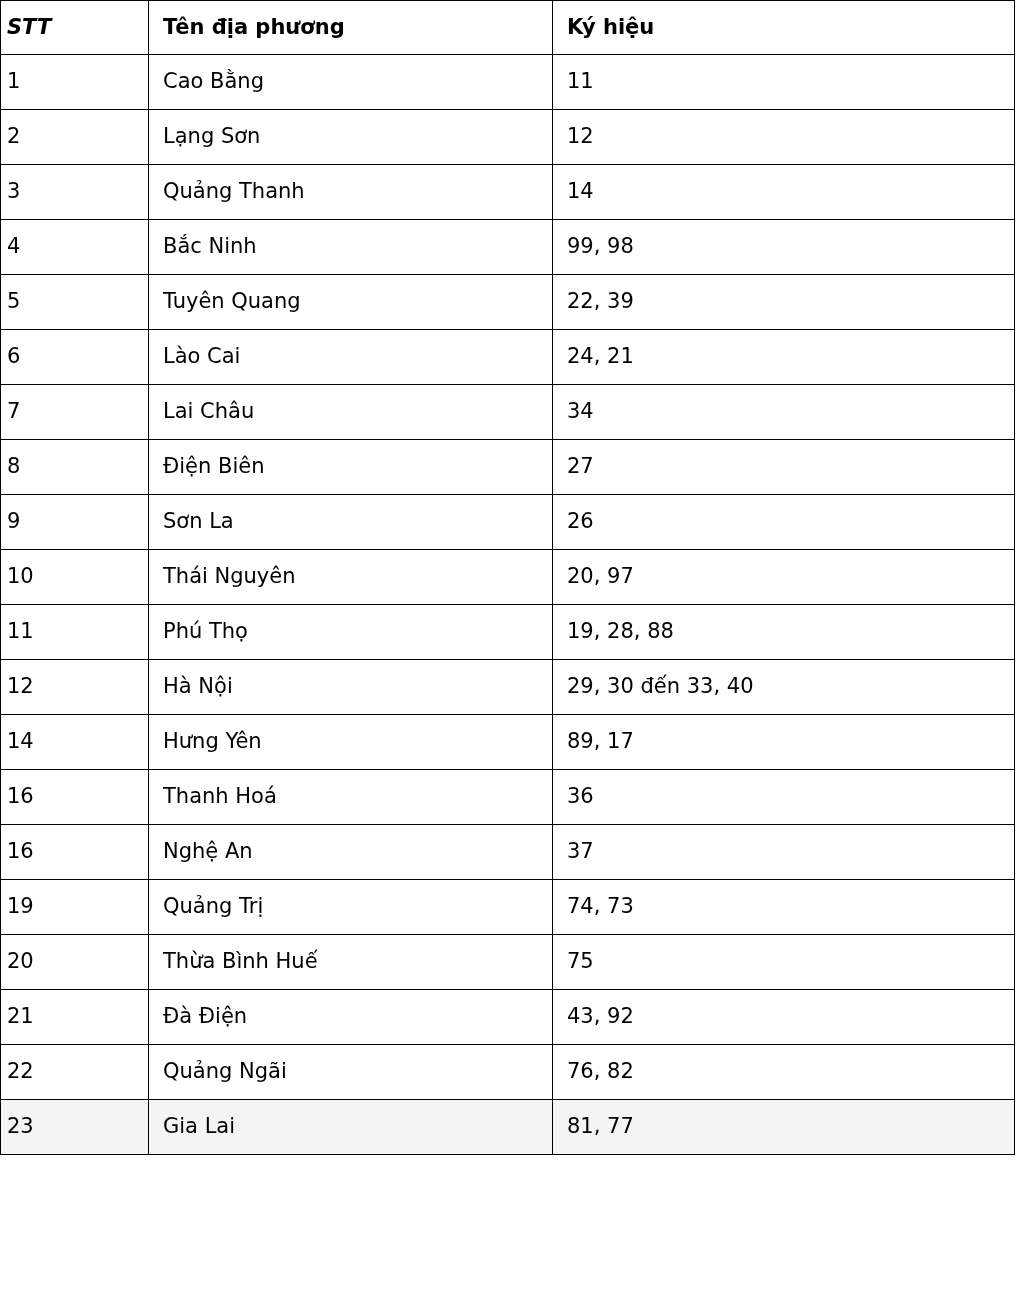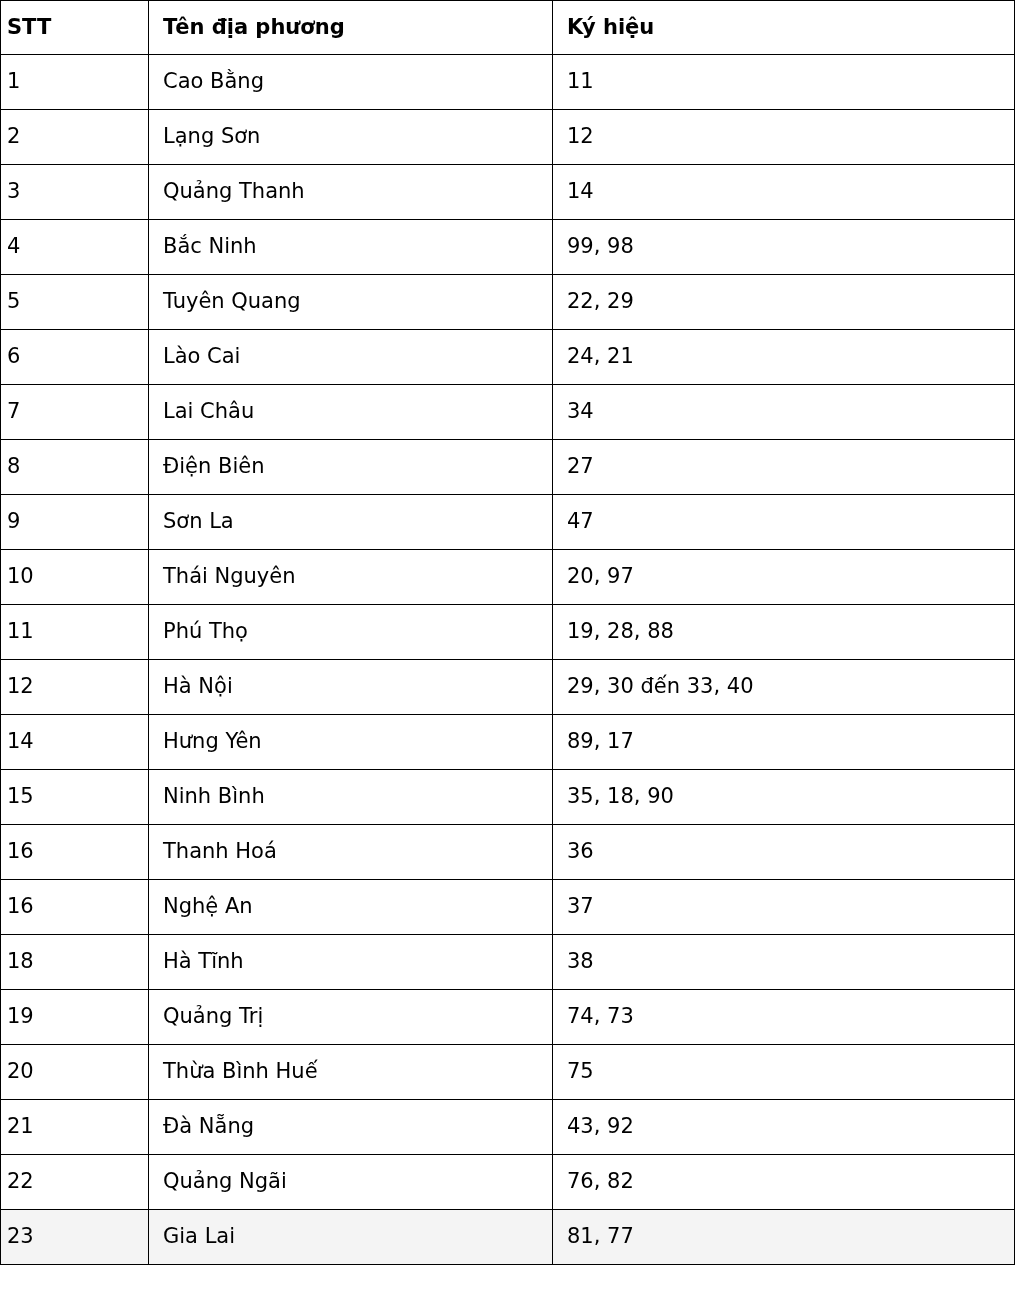--- a/index.html
+++ b/index.html
@@ -48,20 +48,21 @@
   table.data-table thead th {
     font-weight: bold;
     font-size: 21px;
     height: 53px;
   }
   table.data-table tbody td.stt-cell {
     padding-left: 6px;
   }
   table.data-table thead th.stt-head {
     padding-left: 6px;
+    font-style: italic;
   }
   table.data-table tbody tr.row-highlight td {
     background: #f4f4f4;
   }
   
   .table-wrap {
     position: absolute;
     left: 0;
     top: 0;
     width: 1014px;
@@ -102,41 +103,41 @@
             <td>14</td>
           </tr>
           <tr>
             <td class="stt-cell">4</td>
             <td>Bắc Ninh</td>
             <td>99, 98</td>
           </tr>
           <tr>
             <td class="stt-cell">5</td>
             <td>Tuyên Quang</td>
-            <td>22, 29</td>
+            <td>22, 39</td>
           </tr>
           <tr>
             <td class="stt-cell">6</td>
             <td>Lào Cai</td>
             <td>24, 21</td>
           </tr>
           <tr>
             <td class="stt-cell">7</td>
             <td>Lai Châu</td>
             <td>34</td>
           </tr>
           <tr>
             <td class="stt-cell">8</td>
             <td>Điện Biên</td>
             <td>27</td>
           </tr>
           <tr>
             <td class="stt-cell">9</td>
             <td>Sơn La</td>
-            <td>47</td>
+            <td>26</td>
           </tr>
           <tr>
             <td class="stt-cell">10</td>
             <td>Thái Nguyên</td>
             <td>20, 97</td>
           </tr>
           <tr>
             <td class="stt-cell">11</td>
             <td>Phú Thọ</td>
             <td>19, 28, 88</td>
@@ -145,52 +146,42 @@
             <td class="stt-cell">12</td>
             <td>Hà Nội</td>
             <td>29, 30 đến 33, 40</td>
           </tr>
           <tr>
             <td class="stt-cell">14</td>
             <td>Hưng Yên</td>
             <td>89, 17</td>
           </tr>
           <tr>
-            <td class="stt-cell">15</td>
-            <td>Ninh Bình</td>
-            <td>35, 18, 90</td>
-          </tr>
-          <tr>
             <td class="stt-cell">16</td>
             <td>Thanh Hoá</td>
             <td>36</td>
           </tr>
           <tr>
             <td class="stt-cell">16</td>
             <td>Nghệ An</td>
             <td>37</td>
-          </tr>
-          <tr>
-            <td class="stt-cell">18</td>
-            <td>Hà Tĩnh</td>
-            <td>38</td>
           </tr>
           <tr>
             <td class="stt-cell">19</td>
             <td>Quảng Trị</td>
             <td>74, 73</td>
           </tr>
           <tr>
             <td class="stt-cell">20</td>
             <td>Thừa Bình Huế</td>
             <td>75</td>
           </tr>
           <tr>
             <td class="stt-cell">21</td>
-            <td>Đà Nẵng</td>
+            <td>Đà Điện</td>
             <td>43, 92</td>
           </tr>
           <tr>
             <td class="stt-cell">22</td>
             <td>Quảng Ngãi</td>
             <td>76, 82</td>
           </tr>
           <tr class="row-highlight">
             <td class="stt-cell">23</td>
             <td>Gia Lai</td>

